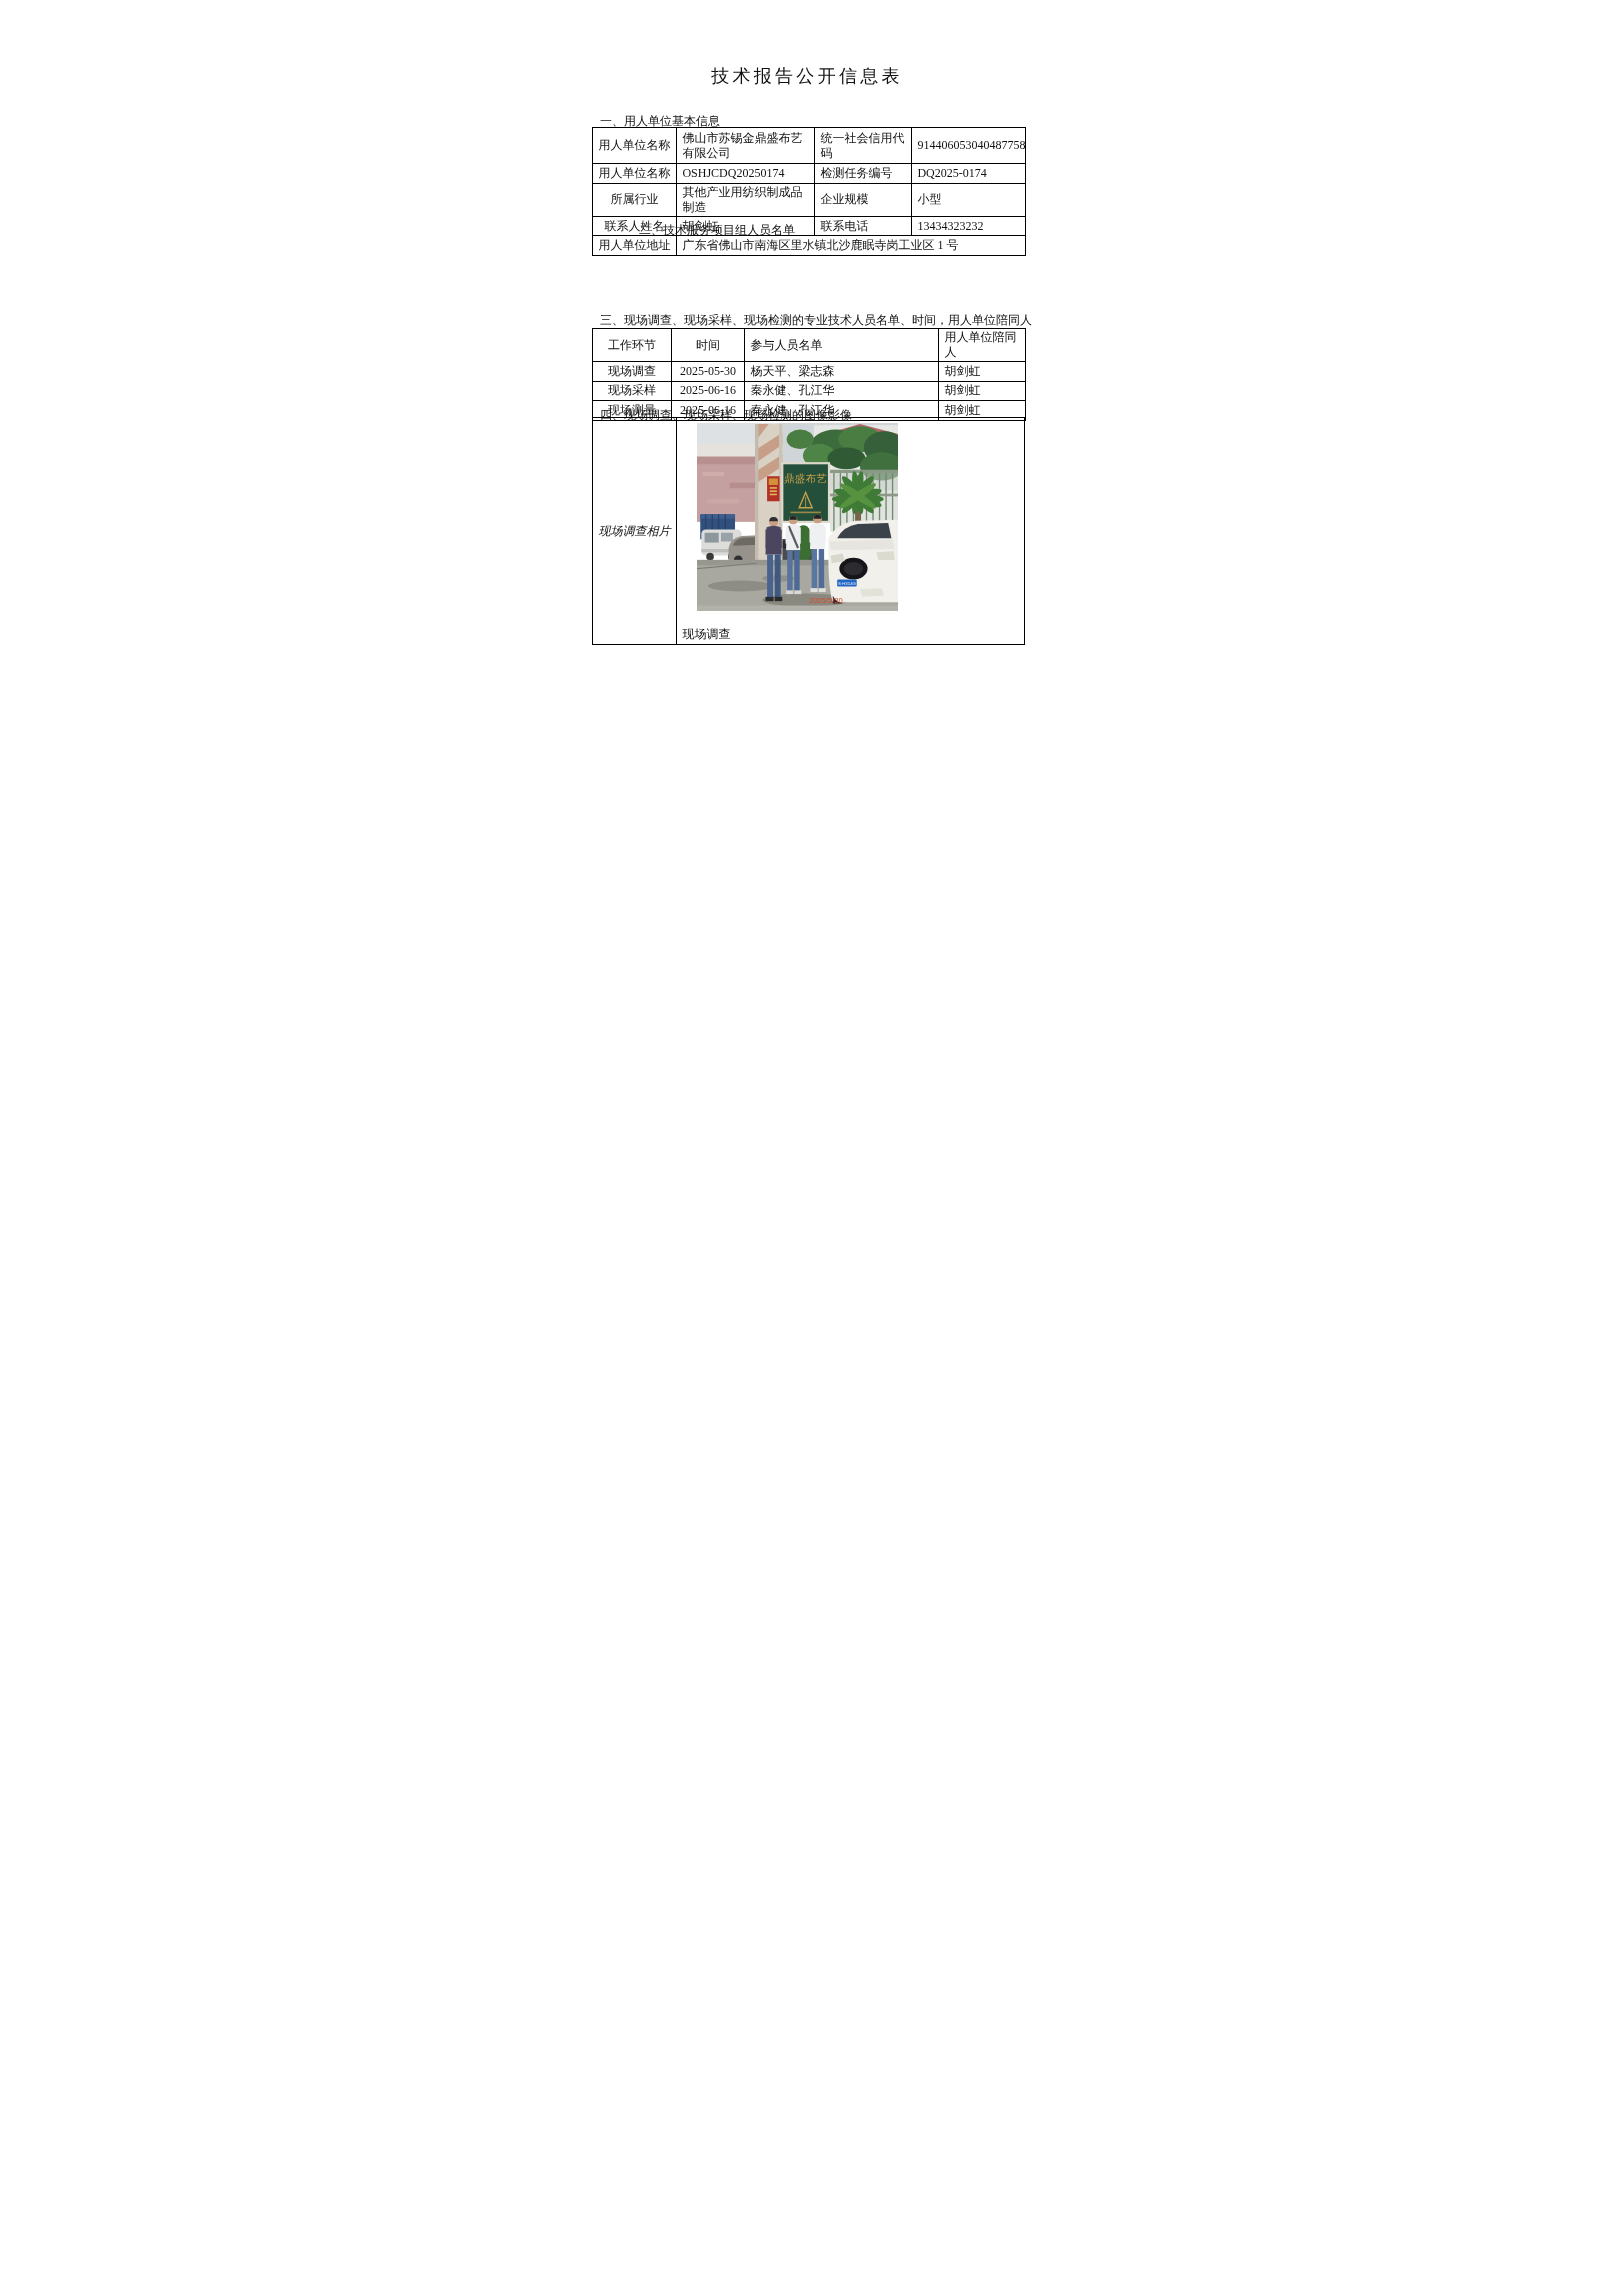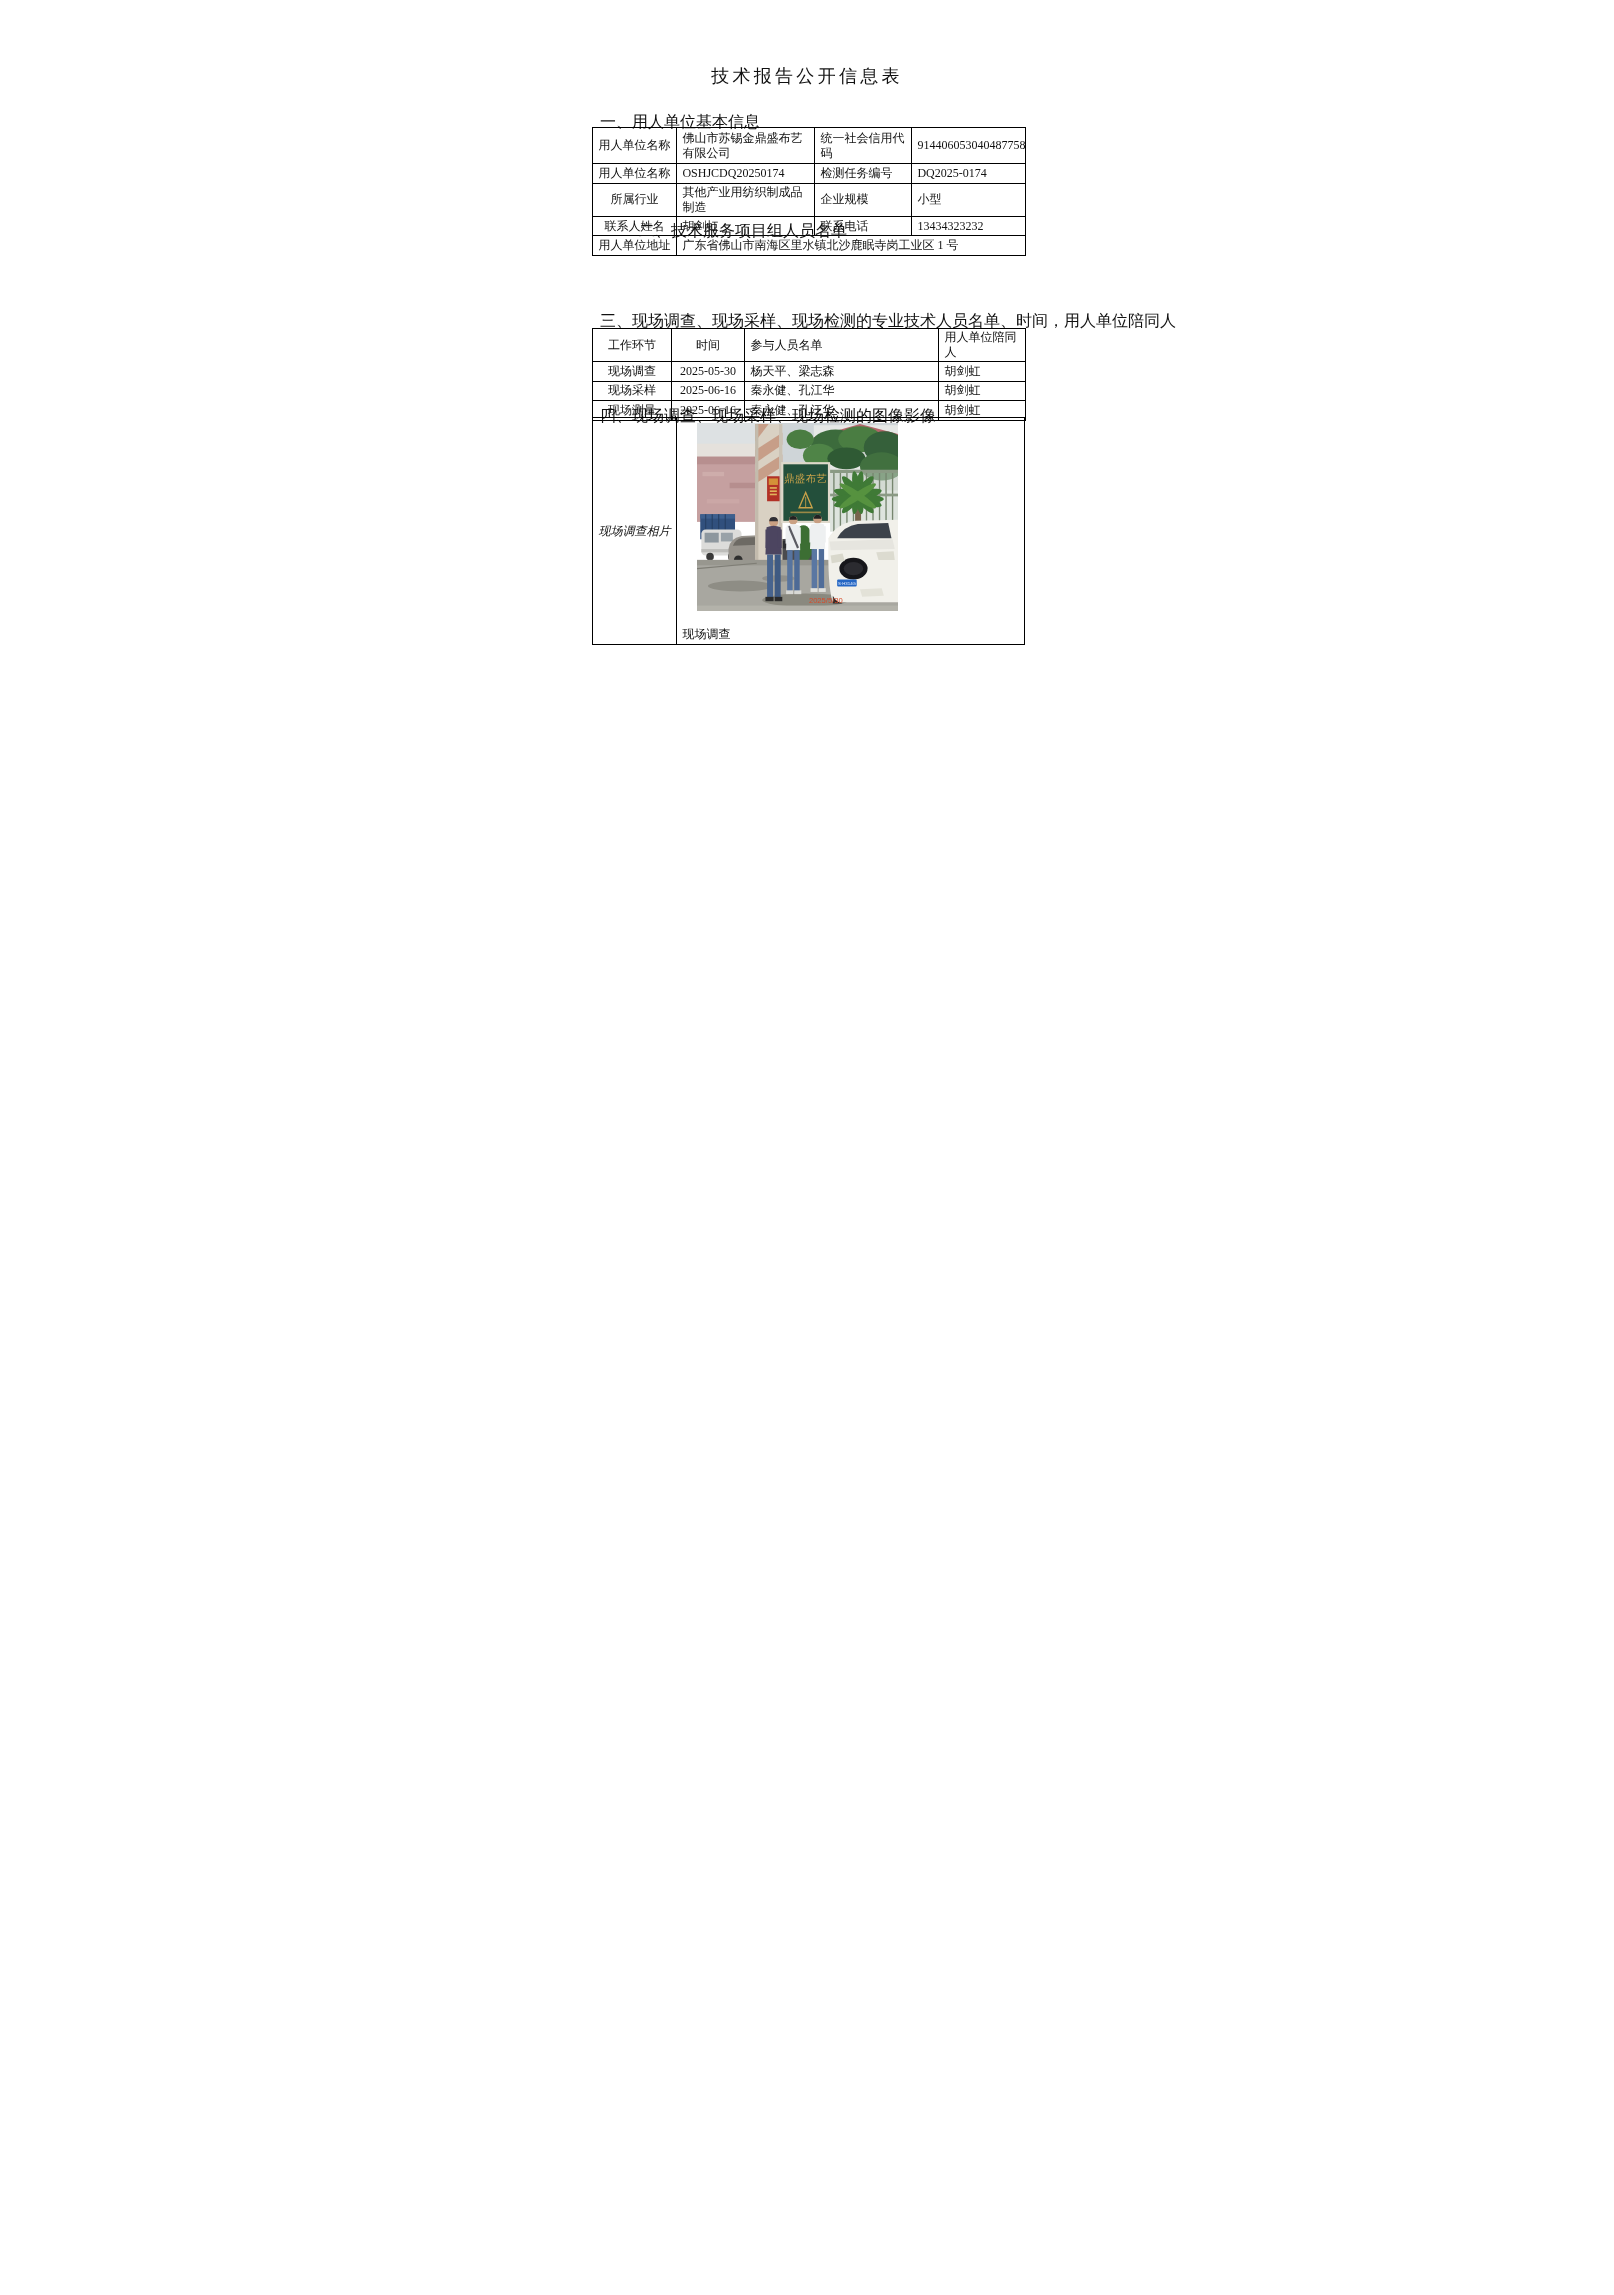--- a/index.html
+++ b/index.html
@@ -18,21 +18,21 @@
     text-align:center;
     font-size:18px;
     font-weight:400;
     letter-spacing:3.3px;
     line-height:26px;
     margin:0;
   }
   .sec-heading{
     position:absolute;
     left:92px;
-    font-size:16px;
+    font-size:12px;
     line-height:15px;
     white-space:nowrap;
   }
   table.doc{
     position:absolute;
     left:84px;
     width:433px;
     border-collapse:collapse;
     table-layout:fixed;
     font-size:12px;

